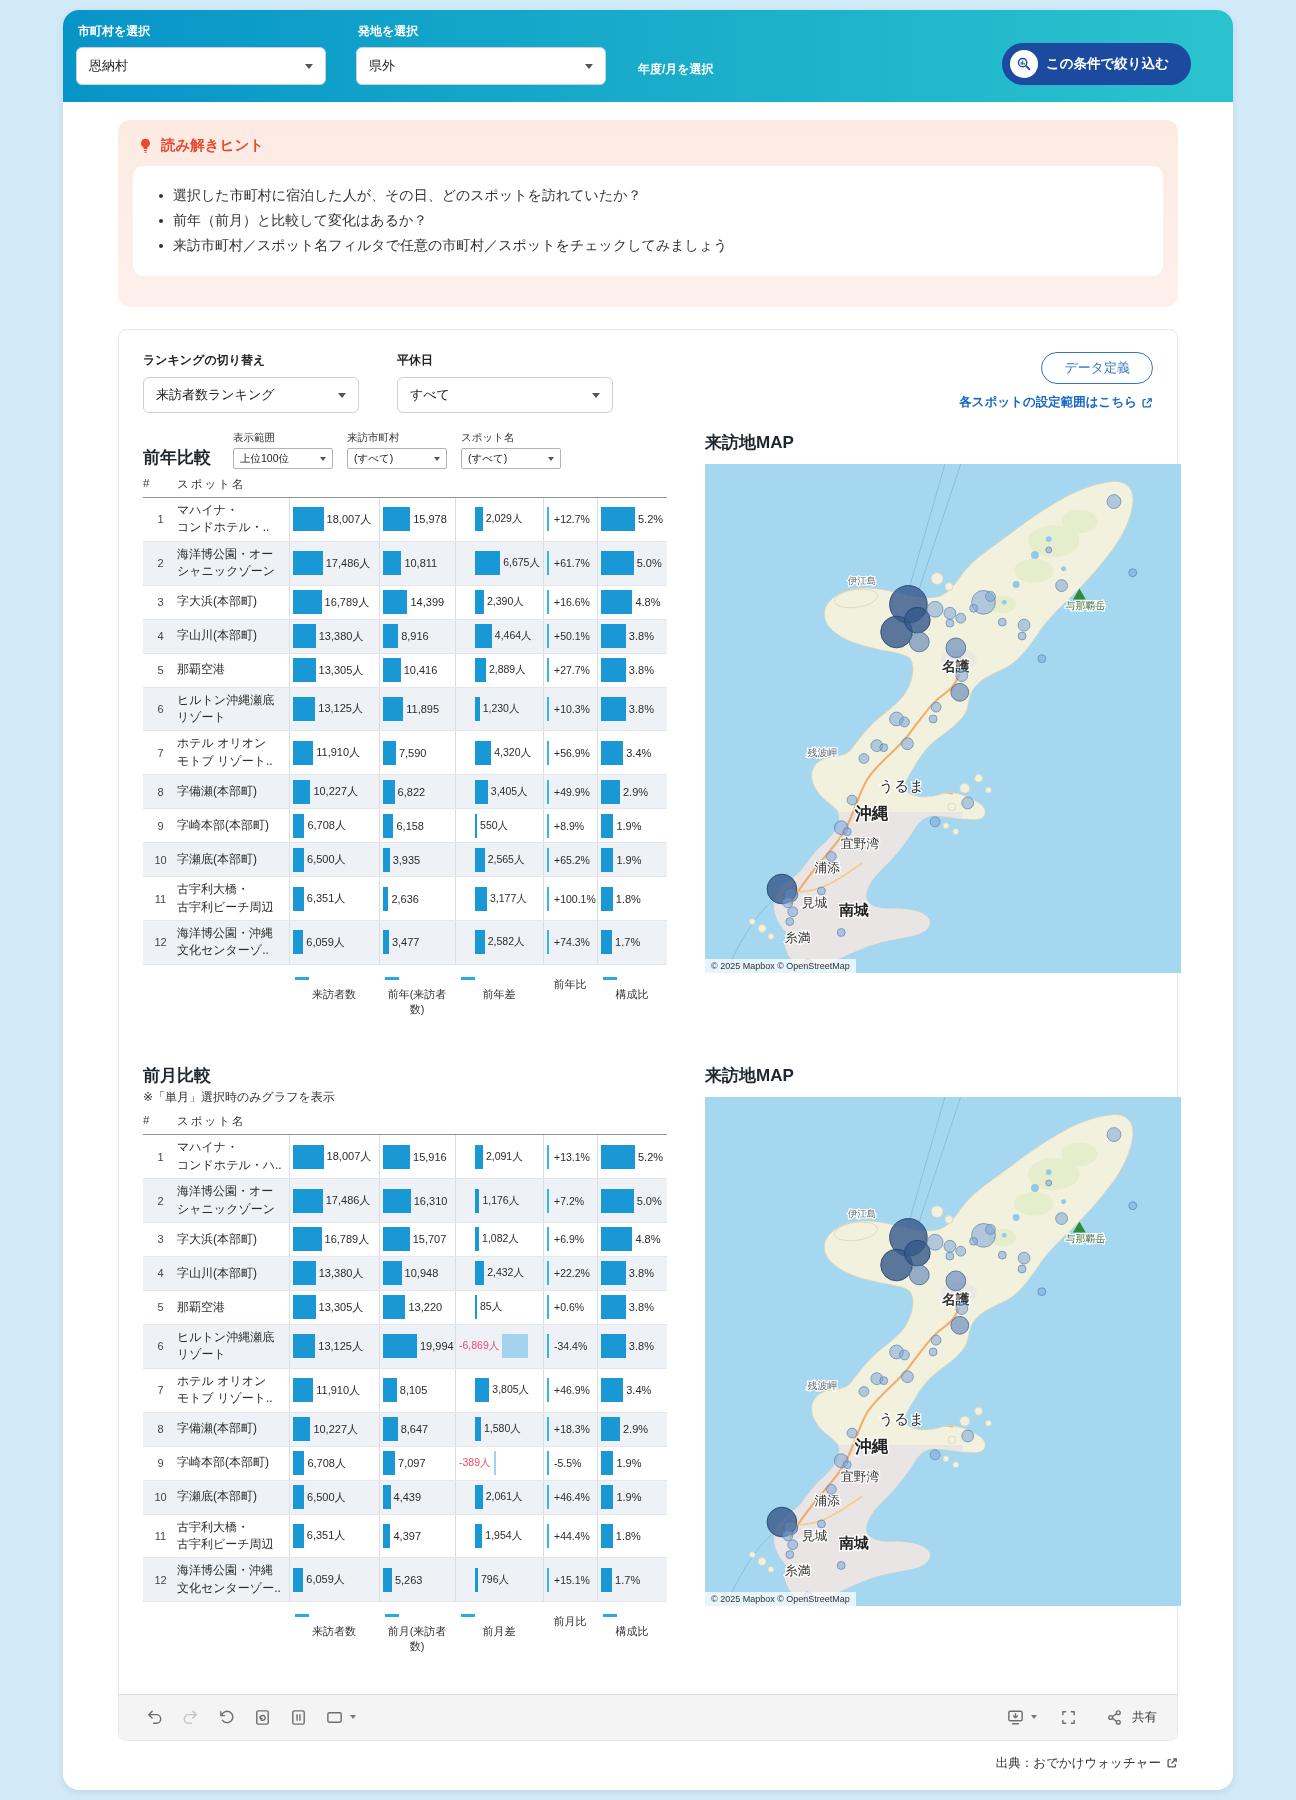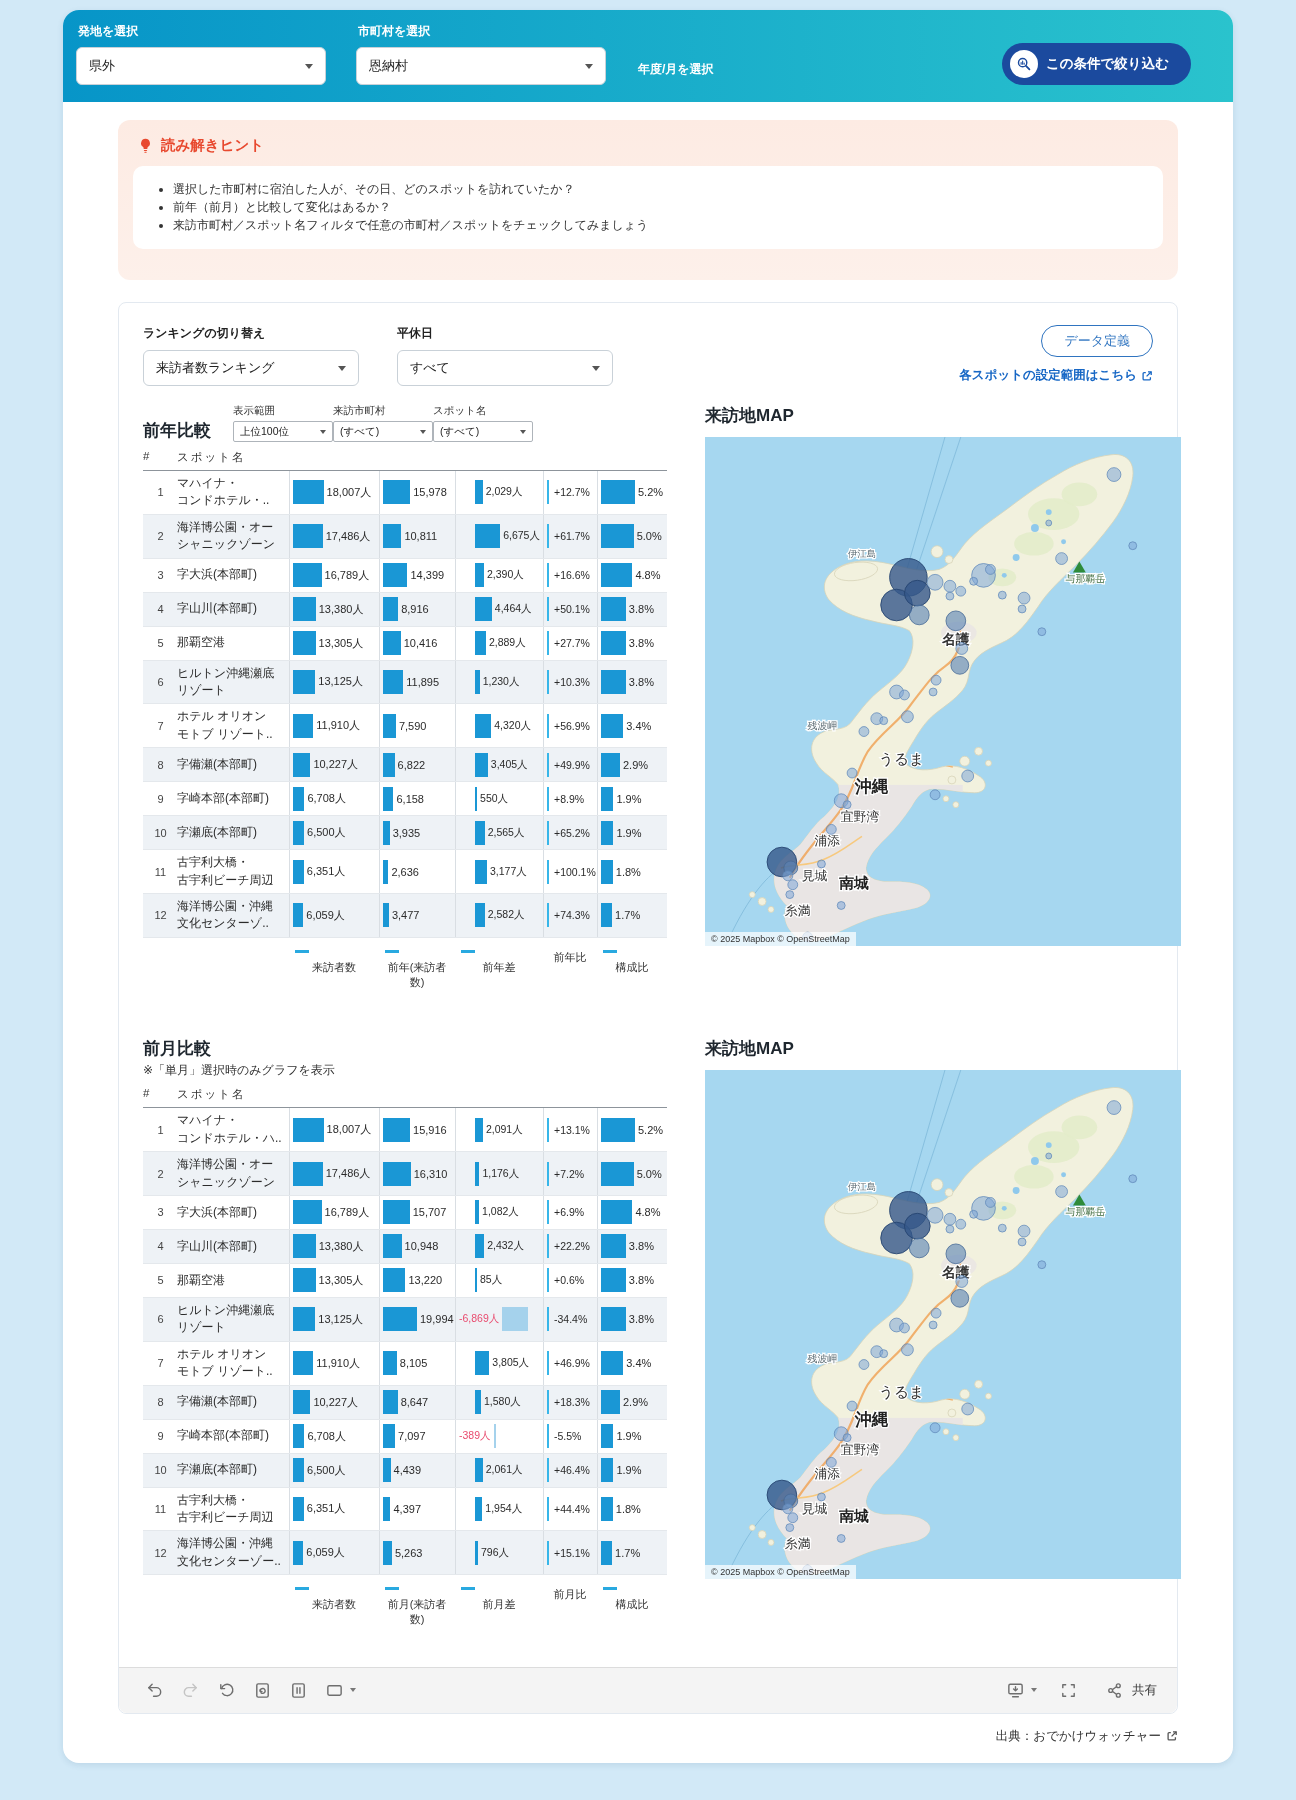--- a/index.html
+++ b/index.html
@@ -24,40 +24,40 @@
   .body { padding:0 55px 18px; }
   .title-row { display:flex; align-items:center; gap:10px; margin-top:36px; }
   .title-row h1 { font-size:23px; letter-spacing:1px; color:#1e262e; }
   .about-link { display:flex; align-items:center; gap:5px; margin-left:16px; color:#1767c5; font-size:13px; font-weight:700; cursor:pointer; }
   .q-badge { width:16px; height:16px; border-radius:50%; background:#1767c5; color:#fff; font-size:11px; font-weight:700; display:flex; align-items:center; justify-content:center; }
 
   .hint-box { margin-top:18px; background:linear-gradient(180deg,#fdebe3,#fdf0ea); border-radius:12px; padding:14px 15px 31px; }
   .hint-title { display:flex; align-items:center; gap:7px; color:#e8492f; font-size:14.5px; font-weight:700; margin:2px 0 11px 4px; }
   .hint-inner { background:#fff; border-radius:10px; padding:14px 26px; }
   .hint-inner ul { list-style:none; }
-  .hint-inner li { font-size:12px; color:#333; margin:1px 0; padding-left:14px; position:relative; }
+  .hint-inner li { font-size:14px; color:#333; margin:7px 0; padding-left:14px; position:relative; }
   .hint-inner li::before { content:""; position:absolute; left:0; top:7px; width:4px; height:4px; border-radius:50%; background:#333; }
 
   
   .panel { border:1px solid #e3e9f0; border-radius:8px; margin-top:22px; padding:22px 24px 0; }
   .controls-row { display:flex; gap:38px; margin-bottom:18px; }
   .c-field .c-label { font-size:12px; font-weight:700; color:#222; display:block; margin-bottom:8px; }
   .c-field .select { width:216px; height:36px; }
   .controls-right { margin-left:auto; display:flex; flex-direction:column; align-items:flex-end; gap:10px; }
   .pill-btn { border:1.4px solid #2f74c0; color:#2f74c0; background:#fff; border-radius:999px; padding:6px 22px; font-size:13px; cursor:pointer; }
   .ext-link { color:#1767c5; font-size:12.5px; font-weight:600; display:flex; align-items:center; gap:4px; cursor:pointer; }
 
   .section { display:flex; gap:26px; }
   .section + .section { margin-top:34px; }
   .sec-left { width:524px; }
   .sec-right { width:436px;margin-left:12px; }
   .sec-headrow { display:flex; align-items:flex-end; gap:22px; margin-bottom:8px; }
   .sec-headrow h2, .sec-right h2 { font-size:17px; color:#1e262e; }
   .sec-note { font-size:12px; color:#333; margin:2px 0 8px; }
-  .mini-filters { display:flex; }
+  .mini-filters { display:flex; gap:14px; }
   .mf .mf-label { font-size:10.5px; color:#333; display:block; margin-bottom:3px; }
   .mf .mf-select { width:100px; height:21px; border:1px solid #aeb4ba; border-radius:2px; background:#fff; font-size:10.5px; display:flex; align-items:center; justify-content:space-between; padding:0 6px; cursor:pointer; }
   .mf .caret { border-left-width:3.5px; border-right-width:3.5px; border-top-width:4.5px; }
 
   
   .grid7 { display:grid; grid-template-columns:34px 112px 90px 76px 88px 54px 70px; }
   .thead { font-size:11.5px; color:#333; padding-bottom:5px; border-bottom:1px solid #8d949b; }
   .thead .h-spot { letter-spacing:2px; }
   .trow { border-bottom:1px solid #e4e8ec; min-height:34px; align-items:center; cursor:pointer; }
   .trow:nth-child(even) { background:#eef2f6; }
@@ -94,30 +94,30 @@
   .source-line { margin-top:14px; display:flex; justify-content:flex-end; align-items:center; gap:5px; font-size:12.5px; color:#333; }
   .source-line svg { stroke:#555; }
 </style>
 </head>
 <body>
 
 <div class="app-card">
 
   <div class="filter-bar">
     <div class="f-field">
-      <span class="f-label">発地を選択</span>
+      <span class="f-label">市町村を選択</span>
       <div class="select">
-        <span>県外</span>
+        <span>恩納村</span>
         <span class="caret"></span>
       </div>
     </div>
     <div class="f-field">
-      <span class="f-label">市町村を選択</span>
+      <span class="f-label">発地を選択</span>
       <div class="select">
-        <span>恩納村</span>
+        <span>県外</span>
         <span class="caret"></span>
       </div>
     </div>
     <div class="f-field">
       <span class="f-label">年度/月を選択</span>
     </div>
     <button class="submit-btn">
       <span class="search-badge">
         <svg viewBox="0 0 20 20" width="18" height="18">
             <circle cx="8.5" cy="8.5" r="4.6" stroke="#1b4a9e" stroke-width="1.6" fill="none"></circle>

